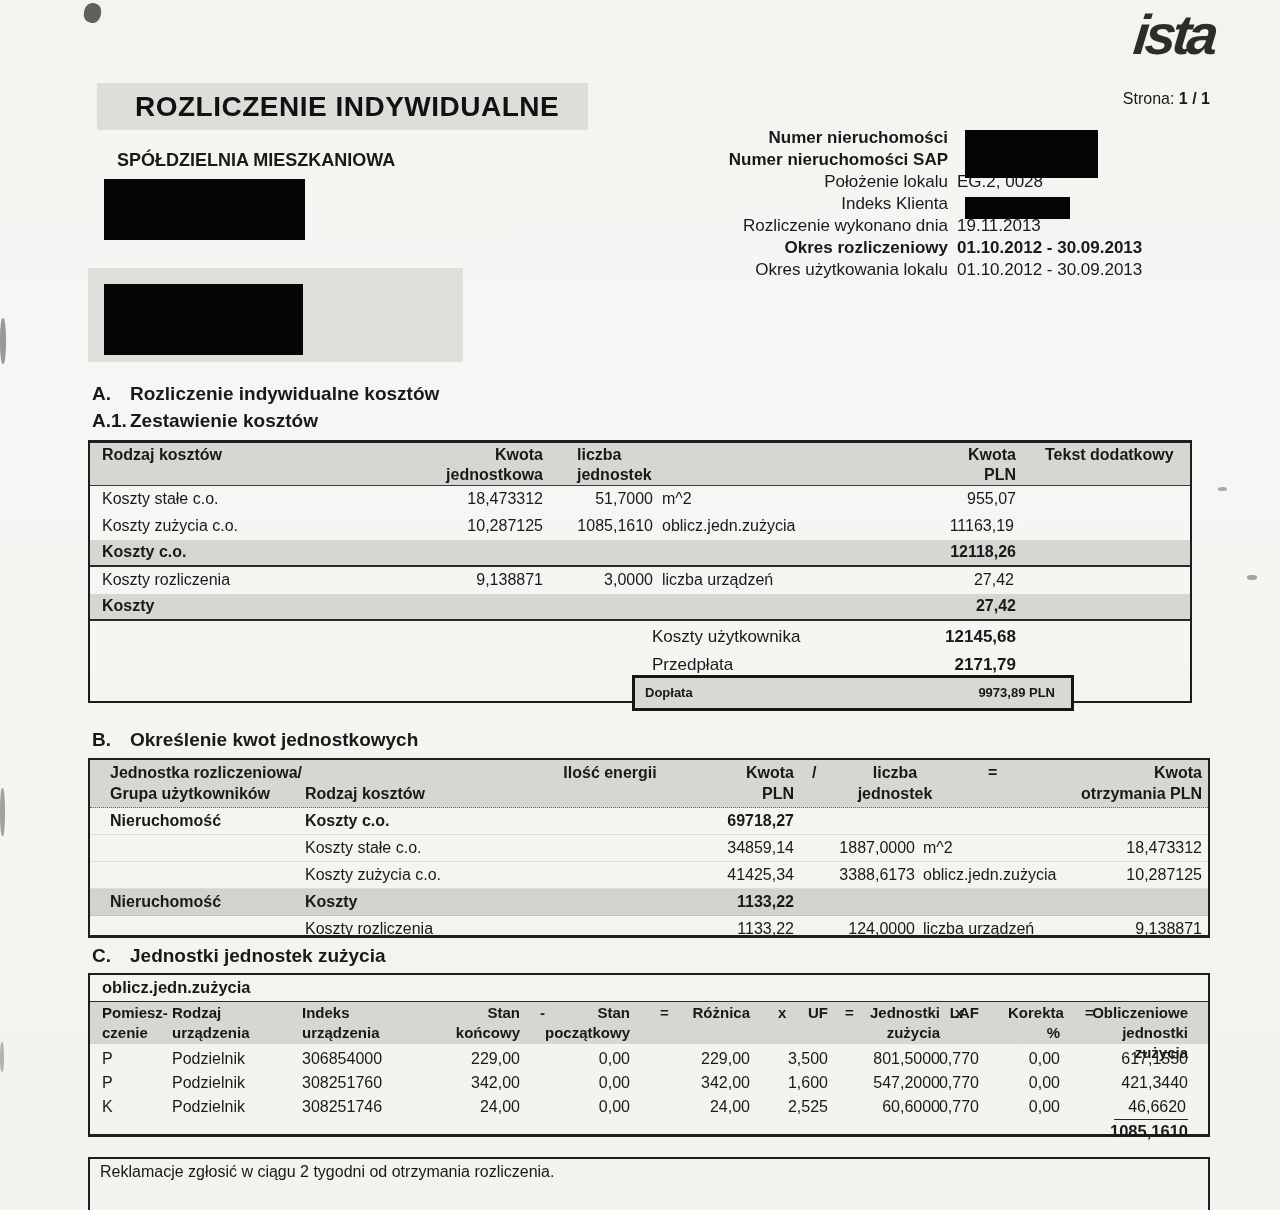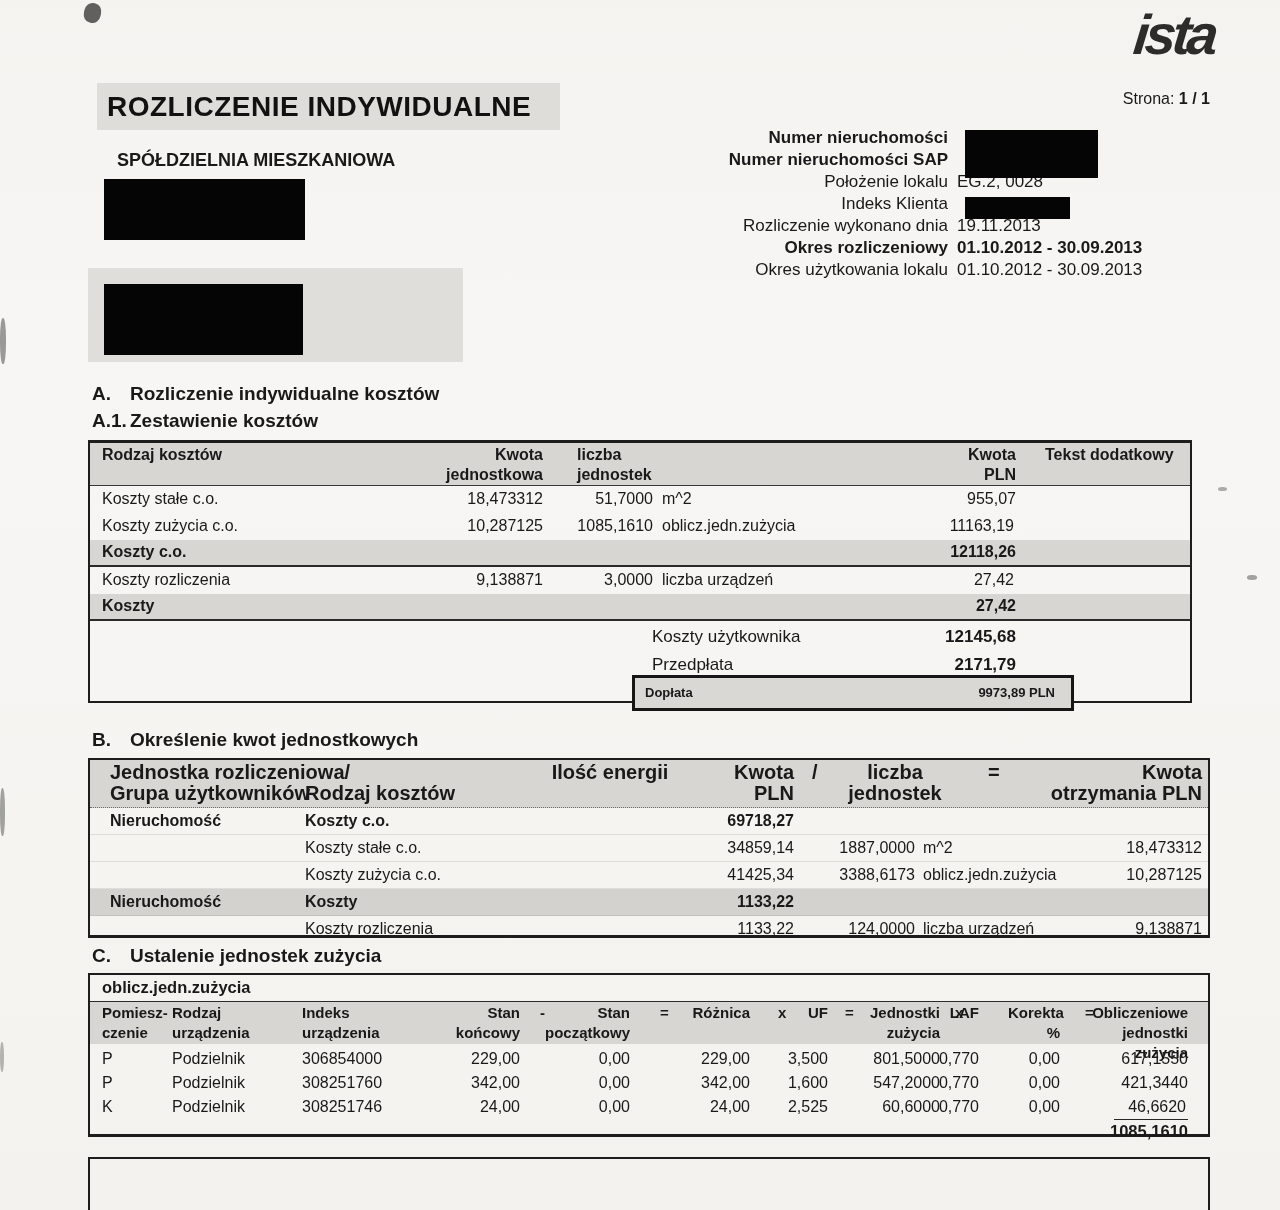--- a/index.html
+++ b/index.html
@@ -7,21 +7,21 @@
     position:relative;width:1280px;height:1210px;overflow:hidden;
     background:linear-gradient(180deg,#f4f3f0 0%,#f7f6f4 30%,#f5f4f1 70%,#f3f2ef 100%);
     font-family:"Liberation Sans","DejaVu Sans",sans-serif;color:#191919;
   }
   .abs{position:absolute;}
   
   .logo{right:66px;top:2px;font-size:56px;font-weight:800;font-style:italic;
         letter-spacing:-4px;color:#2d2c2a;transform:skewX(-6deg);}
   .strona{right:70px;top:90px;font-size:16px;}
   .strona b{font-weight:bold;}
-  .title-band{left:97px;top:83px;width:463px;height:47px;background:#deddda;}
+  .title-band{left:97px;top:83px;width:463px;height:47px;background:#deddda;padding-left:28px;}
   .title-band span{display:block;padding:8px 0 0 10px;font-size:28px;font-weight:bold;letter-spacing:.5px;color:#111;}
   .recipient{left:117px;top:150px;font-size:18px;font-weight:bold;}
   .blackbox{background:#050505;}
   .grayband{background:#dfdedb;}
   
   .meta{left:700px;top:127px;width:512px;}
   .meta-row{display:flex;height:22px;font-size:17px;line-height:22px;}
   .m-label{flex:1;text-align:right;}
   .m-value{width:255px;padding-left:9px;text-align:left;}
   .bold{font-weight:bold;}
@@ -46,21 +46,21 @@
   .ta-summary{position:relative;height:92px;font-size:17px;}
   .ts-label{position:absolute;left:562px;}
   .ts-val{position:absolute;left:728px;width:198px;text-align:right;font-weight:bold;}
   .doplata{position:absolute;left:542px;top:54px;width:436px;height:30px;background:#d9d8d5;
            border:3px solid #161616;box-sizing:content-box;line-height:30px;font-weight:bold;font-size:13px;}
   .doplata .dl{position:absolute;left:10px;}
   .doplata .dv{position:absolute;right:16px;}
   
   .tableB{left:88px;top:758px;width:1122px;height:180px;border:2px solid #1d1d1d;
           border-bottom-width:3px;box-sizing:border-box;}
-  .tb-header{position:relative;height:47px;background:#d7d6d3;font-weight:bold;font-size:20px;
+  .tb-header{position:relative;height:47px;background:#d7d6d3;font-weight:bold;font-size:16px;
              line-height:21px;border-bottom:1px dotted #6d6b66;}
   .tb-row{position:relative;height:26px;font-size:16px;line-height:25px;border-bottom:1px solid #dedddb;}
   .tb-gray{background:#d3d2cf;font-weight:bold;border-bottom:1px solid #c2c1be;}
   .cb-group{position:absolute;left:20px;}
   .cb-type{position:absolute;left:215px;}
   .cb-energy{position:absolute;left:455px;width:130px;text-align:center;}
   .cb-amt{position:absolute;left:550px;width:154px;text-align:right;}
   .cb-slash{position:absolute;left:722px;}
   .cb-liczba{position:absolute;left:740px;width:130px;text-align:center;}
   .cb-qty{position:absolute;left:640px;width:185px;text-align:right;}
@@ -256,21 +256,21 @@
     <div class="tb-row" style="border-bottom:none;">
       <span class="cb-type">Koszty rozliczenia</span>
       <span class="cb-amt">1133,22</span>
       <span class="cb-qty">124,0000</span>
       <span class="cb-unit">liczba urządzeń</span>
       <span class="cb-up">9,138871</span>
     </div>
   </div>
 
   <div class="abs sec-no" style="left:92px;top:945px;">C.</div>
-  <div class="abs sec-h" style="left:130px;top:945px;">Ustalenie jednostek zużycia</div>
+  <div class="abs sec-h" style="left:130px;top:945px;">Jednostki jednostek zużycia</div>
 
   <div class="abs tableC">
     <div class="tc-band">
         <span>oblicz.jedn.zużycia</span>
       </div>
     <div class="tc-header">
       <span class="cc-room" style="top:1px;"><span>Pomiesz-</span><br><span>czenie</span></span>
       <span class="cc-device" style="top:1px;"><span>Rodzaj</span><br><span>urządzenia</span></span>
       <span class="cc-number" style="top:1px;"><span>Indeks</span><br><span>urządzenia</span></span>
       <span class="cc-end" style="top:1px;"><span>Stan</span><br><span>końcowy</span></span>
@@ -326,15 +326,16 @@
       <span class="cc-laf">0,770</span>
       <span class="cc-kor">0,00</span>
       <span class="cc-result"><span class="und">46,6620</span></span>
     </div>
     <div class="tc-total">
       <span class="cc-result">1085,1610</span>
     </div>
   </div>
 
   <div class="abs footerBox">
+    <div class="fw-text">Reklamacje zgłosić w ciągu 2 tygodni od otrzymania rozliczenia.</div>
   </div>
 
 </div>
 
 </body></html>

